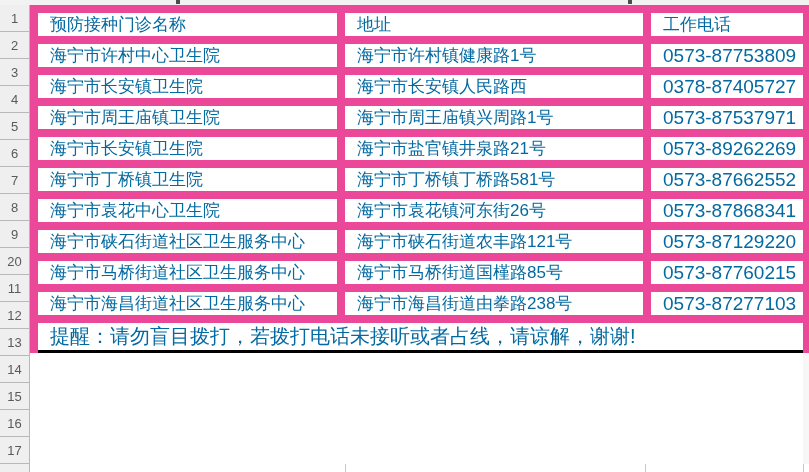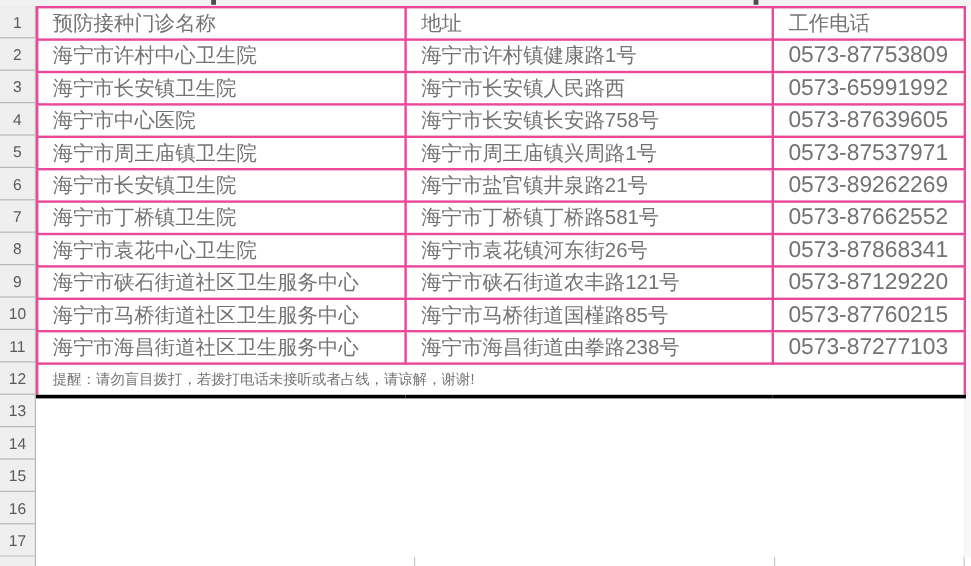--- a/index.html
+++ b/index.html
@@ -37,33 +37,33 @@
   }
   
   table.grid {
     position: absolute; left: 30px; top: 5px;
     width: 773px;
     border-collapse: collapse;
     table-layout: fixed;
     background: #ffffff;
   }
   table.grid td {
-    border: 2px solid #ec4899;
+    border: 8px solid #ec4899;
     height: 27px;
     padding: 0 2px 0 12px;
     font-size: 17px;
-    color: #737373;
+    color: #0369a1;
     white-space: nowrap;
     overflow: hidden;
     vertical-align: middle;
   }
   table.grid td.phone { font-size: 19px; letter-spacing: 0px; margin-left: 46px; }
   table.grid tr.footer td {
     border-bottom: 3px solid #000000;
-    font-size: 12px;
+    font-size: 20px;
   }
   
   .bottom-strip {
     position: absolute; left: 0; top: 464px;
     width: 809px; height: 8px;
     background: #ffffff;
   }
   .bottom-strip .gutter-part {
     position: absolute; left: 0; top: 0; width: 30px; height: 8px;
     background: #efefef; border-right: 1px solid #b8b8b8;
@@ -91,21 +91,21 @@
   <div class="gutter">
     <div class="rowhead">1</div>
     <div class="rowhead">2</div>
     <div class="rowhead">3</div>
     <div class="rowhead">4</div>
     <div class="rowhead">5</div>
     <div class="rowhead">6</div>
     <div class="rowhead">7</div>
     <div class="rowhead">8</div>
     <div class="rowhead">9</div>
-    <div class="rowhead">10</div>
+    <div class="rowhead">20</div>
     <div class="rowhead">11</div>
     <div class="rowhead">12</div>
     <div class="rowhead">13</div>
     <div class="rowhead">14</div>
     <div class="rowhead">15</div>
     <div class="rowhead">16</div>
     <div class="rowhead">17</div>
   </div>
 
   <table class="grid">
@@ -121,26 +121,21 @@
         <td>工作电话</td>
       </tr>
       <tr>
         <td>海宁市许村中心卫生院</td>
         <td>海宁市许村镇健康路1号</td>
         <td class="phone">0573-87753809</td>
       </tr>
       <tr>
         <td>海宁市长安镇卫生院</td>
         <td>海宁市长安镇人民路西</td>
-        <td class="phone">0573-65991992</td>
-      </tr>
-      <tr>
-        <td>海宁市中心医院</td>
-        <td>海宁市长安镇长安路758号</td>
-        <td class="phone">0573-87639605</td>
+        <td class="phone">0378-87405727</td>
       </tr>
       <tr>
         <td>海宁市周王庙镇卫生院</td>
         <td>海宁市周王庙镇兴周路1号</td>
         <td class="phone">0573-87537971</td>
       </tr>
       <tr>
         <td>海宁市长安镇卫生院</td>
         <td>海宁市盐官镇井泉路21号</td>
         <td class="phone">0573-89262269</td>

